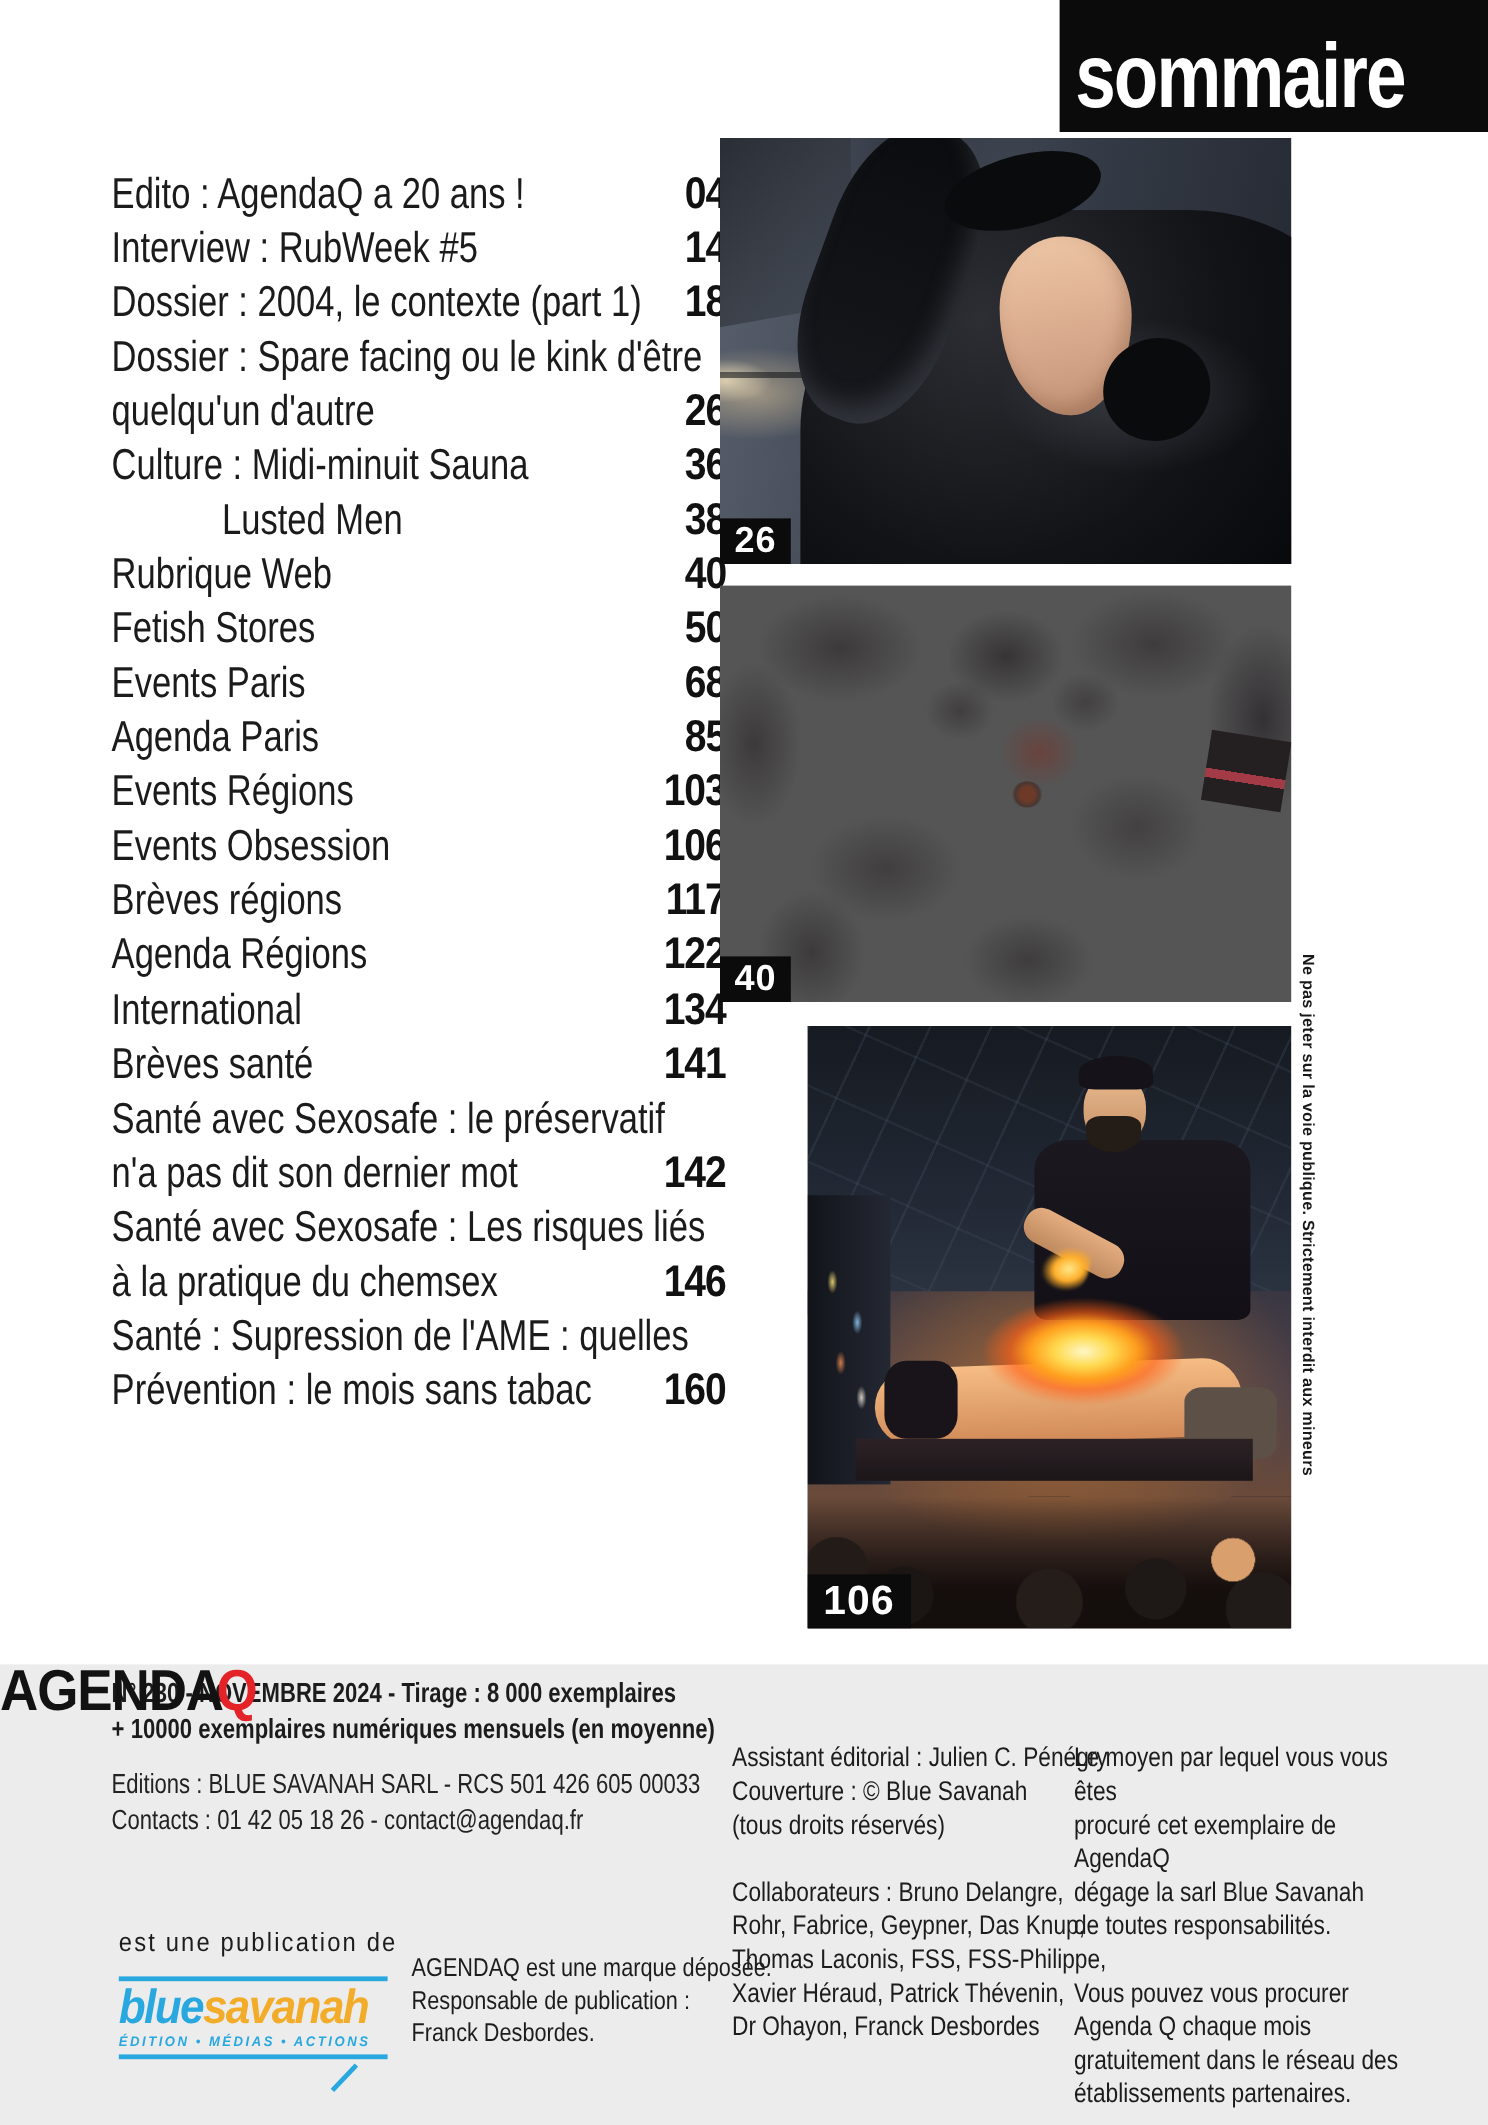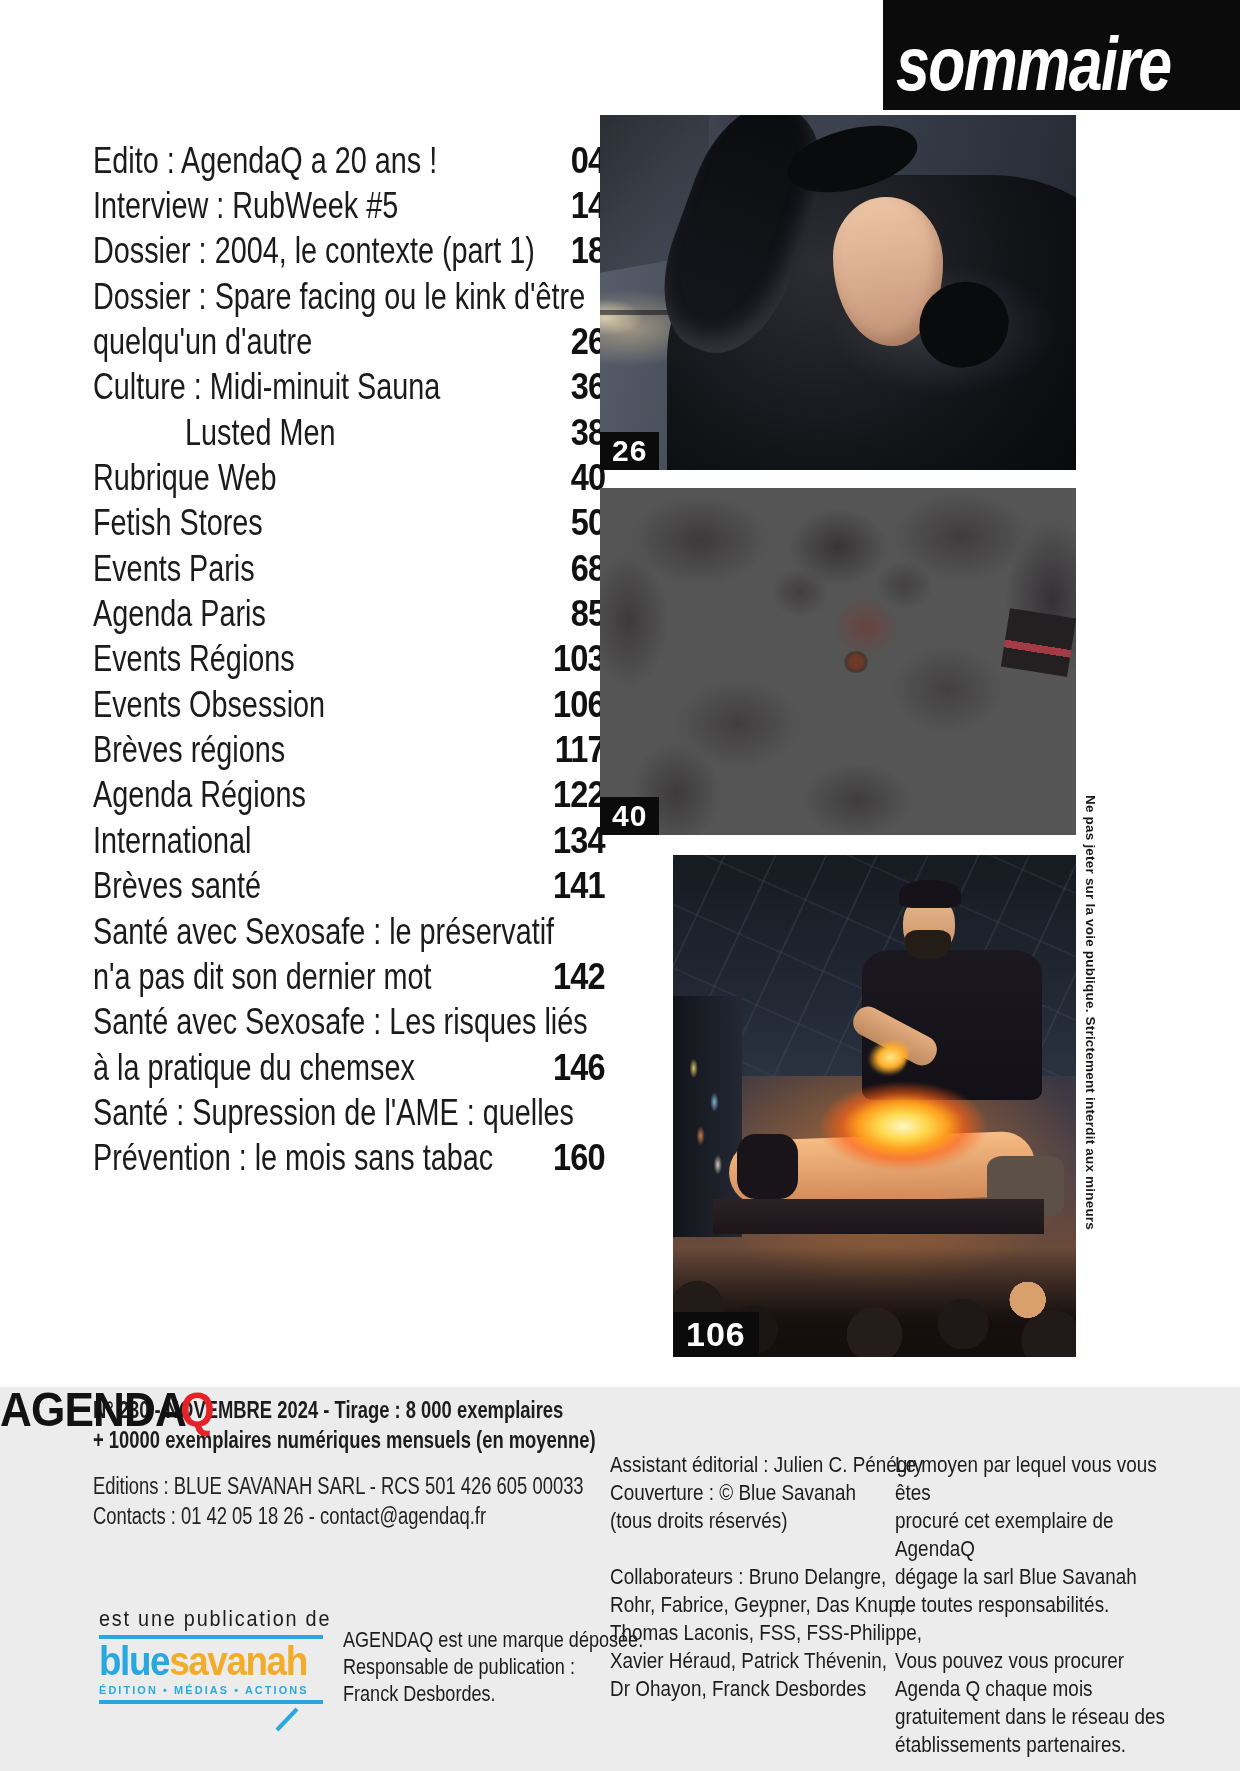--- a/index.html
+++ b/index.html
@@ -2,21 +2,21 @@
 <html style="--accent-red: #e42329; --brand-blue: #29a8e0; --brand-yellow: #f2ac29; --footer-bg: #ececec; --band-black: #0b0b0b;"><head>
 <meta charset="utf-8">
 <style>
   html,body { margin:0; padding:0; background:#fff; }
   .page {
     position:relative; width:1240px; height:1771px; background:#ffffff;
     font-family:"Liberation Sans", sans-serif; color:#1a1a1a; overflow:hidden;
   }
 
   
-  .band { position:absolute; left:883px; top:0; width:357px; height:110px; background:var(--band-black,#0b0b0b);font-style:italic; }
+  .band { position:absolute; left:883px; top:0; width:357px; height:110px; background:var(--band-black,#0b0b0b); }
   .band-title {
     position:absolute; left:13px; bottom:8px; color:#fff; font-weight:bold;
     font-size:76px; line-height:1; letter-spacing:-2px;
     transform:scaleX(0.8); transform-origin:0 100%; white-space:nowrap;
   }
 
   
   .toc { position:absolute; left:93px; top:138px; width:512px; }
   .toc-row { position:relative; height:45.35px; }
   .toc-label {
@@ -144,21 +144,21 @@
 
   
   .footer { position:absolute; left:0; top:1387px; width:1240px; height:495px; background:var(--footer-bg,#ececec); }
   .f-block { position:absolute; white-space:pre-line; transform-origin:0 0; }
   .f-issue { left:93px; top:8px; font-weight:bold; font-size:23px; line-height:30px; transform:scaleX(0.8); color:#1c1c1c; }
   .f-contact { left:93px; top:84px; font-size:23px; line-height:30px; transform:scaleX(0.8); color:#222; }
   .f-agendaq { left:111px; top:168px; font-size:48px; font-weight:bold; letter-spacing:-1px;
     line-height:46px; transform:scaleX(0.92); transform-origin:0 0; white-space:nowrap; color:#121212; }
   .aq-red { color:var(--accent-red,#e42329); margin-left:-6px; }
   .f-pub { left:99px; top:219px; font-size:22px; letter-spacing:2px; transform:scaleX(0.9); color:#1c1c1c; }
-  .f-bs { position:absolute; left:99px; top:248px; width:224px; }
+  .f-bs { position:absolute; left:99px; top:260px; width:224px;font-style:italic; }
   .f-bs-line { height:4px; background:var(--brand-blue,#29a8e0); }
   .f-bs-name { font-size:40px; font-weight:bold; letter-spacing:-1.5px; line-height:42px; margin-top:1px;
     transform:scaleX(0.92); transform-origin:0 0; white-space:nowrap; }
   .bs-blue { color:var(--brand-blue,#29a8e0); }
   .bs-yellow { color:var(--brand-yellow,#f2ac29); }
   .f-bs-sub { font-size:11.5px; font-weight:bold; letter-spacing:2.2px; color:var(--brand-blue,#29a8e0);
     margin:2px 0 4px 0; transform:scaleX(0.95); transform-origin:0 0; white-space:nowrap; }
   .f-bs-tail { position:absolute; left:158px; top:72px; color:var(--brand-blue,#29a8e0); }
   .f-trade { left:343px; top:240px; font-size:21.5px; line-height:27px; transform:scaleX(0.84); color:#1c1c1c; }
   .f-credits { left:610px; top:64px; font-size:22.5px; line-height:28px; transform:scaleX(0.84); color:#1c1c1c; }

